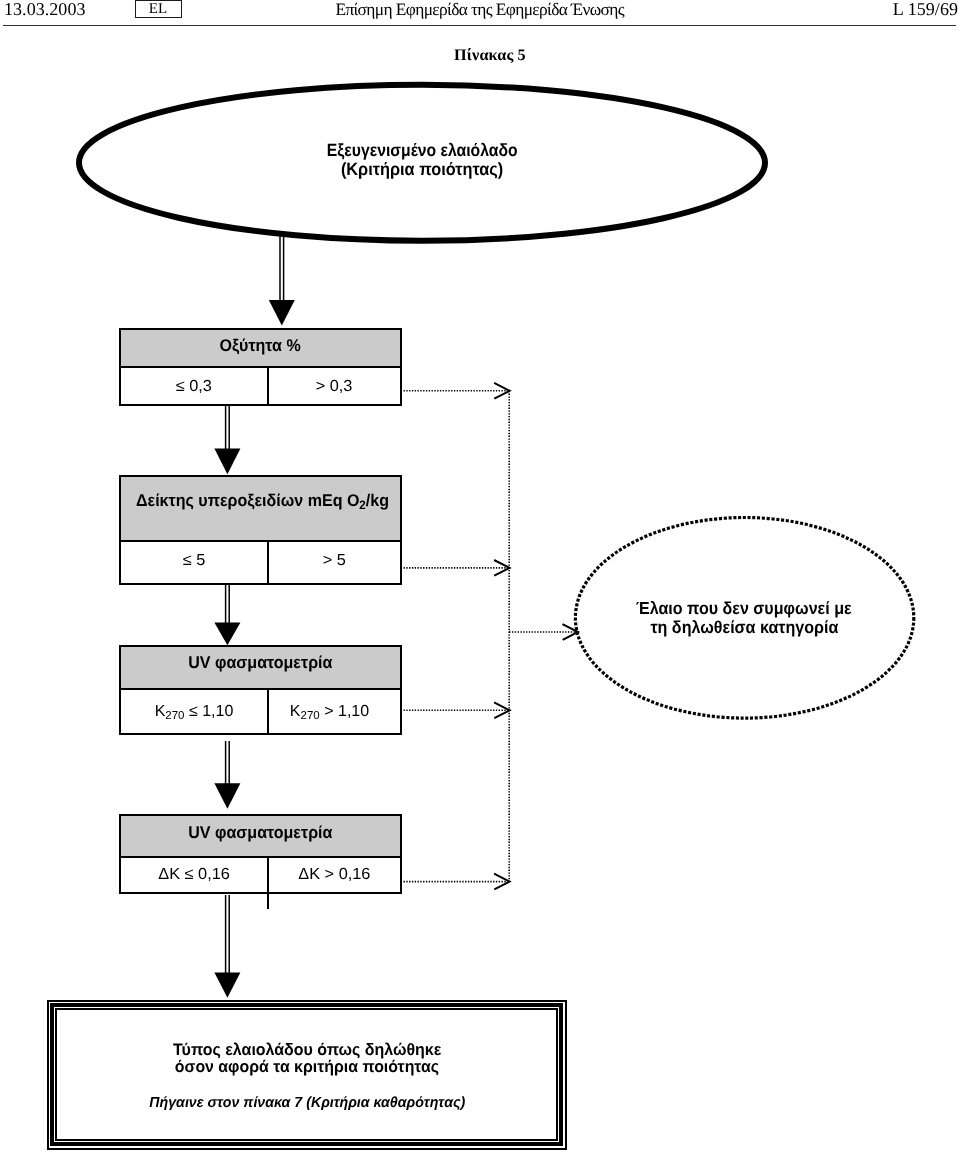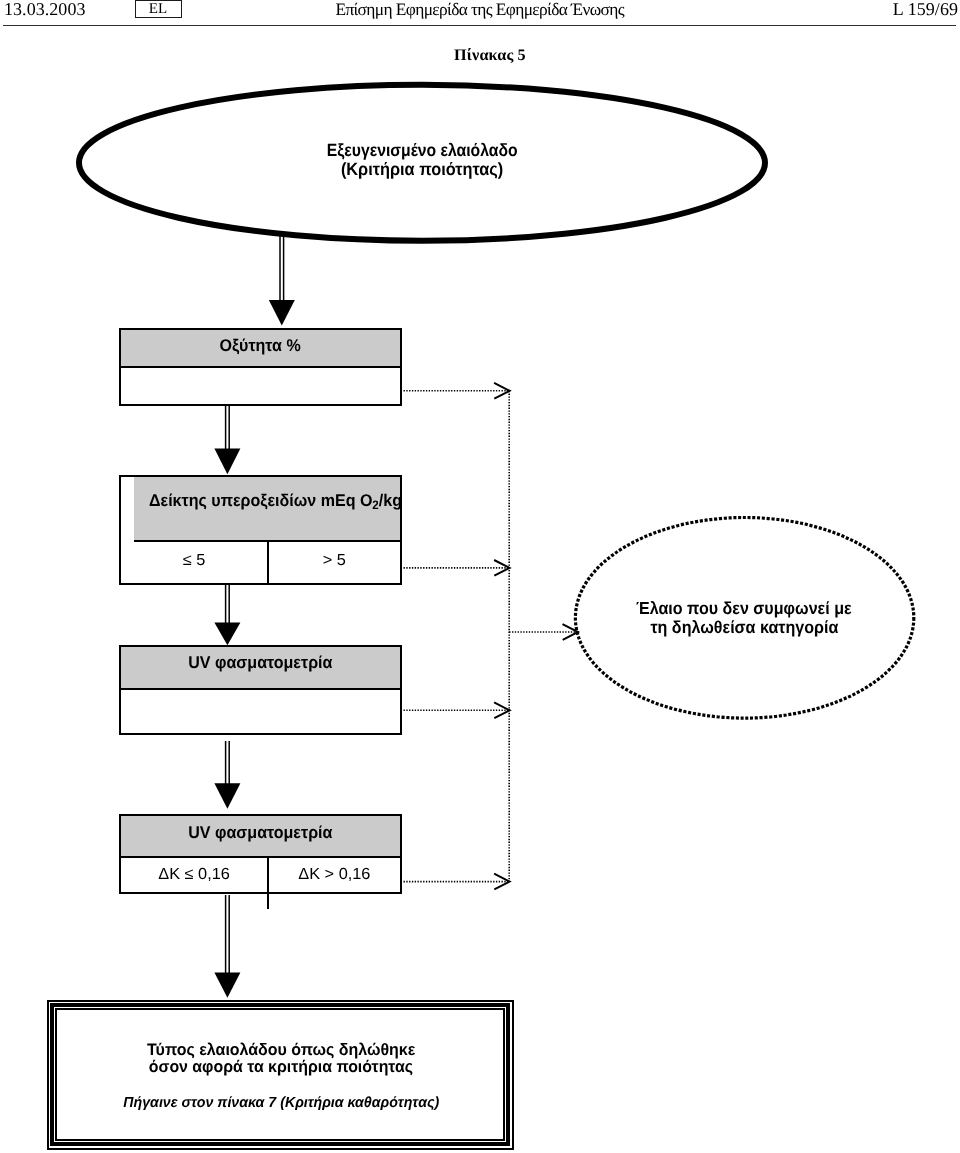--- a/index.html
+++ b/index.html
@@ -32,32 +32,32 @@
   text.enode{font-size:17.7px;font-weight:bold;text-anchor:middle;}
   text.rnode{font-size:17.4px;font-weight:bold;text-anchor:middle;}
 
   
   .tbl{position:absolute;left:119px;width:283px;box-sizing:border-box;
        border:2px solid #000;background:#fff;}
   .tbl .th{box-sizing:border-box;background:#cbcbcb;border-bottom:2px solid #000;
            font-size:17px;font-weight:bold;line-height:1;
            display:flex;align-items:flex-start;}
   .tbl .th.c{justify-content:center;}
-  .tbl .th.l{justify-content:flex-start;padding-left:19px;margin-left:13px;}
+  .tbl .th.l{justify-content:flex-start;padding-left:19px;}
   .tbl .tr{display:flex;box-sizing:border-box;}
   .tbl .td{box-sizing:border-box;display:flex;align-items:flex-start;justify-content:center;
            font-size:16px;line-height:1;padding-top:var(--pt,0);height:100%;}
   .tbl .td.a{width:148px;border-right:2px solid #000;}
   .tbl .td.b{flex:1;}
   .sub{font-size:0.72em;vertical-align:-0.22em;}
   .fit{display:inline-block;transform:scaleX(var(--sx,1));transform-origin:center top;white-space:nowrap;}
   .th.l .fit{transform-origin:left top;--sx:.944 !important;}
 
   
-  .resbox{position:absolute;left:46.8px;top:1000px;width:467px;height:149.6px;
+  .resbox{position:absolute;left:46.8px;top:1000px;width:520px;height:149.6px;
           box-sizing:border-box;border:2.2px solid #000;background:#fff;padding:1.4px;}
   .resbox .mid{box-sizing:border-box;width:100%;height:100%;border:4.4px solid #000;padding:1.0px;}
   .resbox .inner{box-sizing:border-box;width:100%;height:100%;border:2.1px solid #000;
                  position:relative;}
   .resbox .ln{position:absolute;left:1px;right:0;text-align:center;font-weight:bold;
               line-height:1;white-space:nowrap;}
   .resbox .l1,.resbox .l2{font-size:16.6px;}
   .resbox .l3{font-size:14.7px;font-style:italic;}
   .resbox .ln > span{display:inline-block;transform:scaleX(var(--sx,1));transform-origin:center top;}
 </style>
@@ -121,40 +121,54 @@
       <polyline points="562.5,624.1 578,632 562.7,639.8"></polyline>
     </g>
 
   </svg>
 
   <div class="tbl" id="t1" style="top:328.2px;height:77.5px;">
     <div class="th c" style="height:38.2px;padding-top:6.5px;">
       <span class="fit" style="--sx:.944">Οξύτητα %</span>
     </div>
     <div class="tr" style="height:35.3px;--pt:11px;">
+      <div class="td a">
+          <span class="fit" style="--sx:1.02">≤ 0,3</span>
+        </div>
+      <div class="td b">
+          <span class="fit" style="--sx:1.02">&gt; 0,3</span>
+        </div>
     </div>
   </div>
 
   <div class="tbl" id="t2" style="top:475.2px;height:109.4px;">
     <div class="th l" style="height:64.9px;padding-top:14.5px;padding-left:15.2px;">
       <span class="fit" style="--sx:.944"><span>Δείκτης υπεροξειδίων mEq O</span><span class="sub">2</span><span>/kg</span></span>
     </div>
     <div class="tr" style="height:40.5px;--pt:11px;">
       <div class="td a">
           <span class="fit" style="--sx:1.02">≤ 5</span>
         </div>
       <div class="td b">
           <span class="fit" style="--sx:1.02">&gt; 5</span>
         </div>
     </div>
   </div>
 
   <div class="tbl" id="t3" style="top:645px;height:89.9px;">
     <div class="th c" style="height:42.8px;padding-top:7px;">
       <span class="fit" style="--sx:.944">UV φασματομετρία</span>
+    </div>
+    <div class="tr" style="height:43.5px;--pt:14px;">
+      <div class="td a">
+          <span class="fit" style="--sx:1"><span>K</span><span class="sub">270</span><span> ≤ 1,10</span></span>
+        </div>
+      <div class="td b" style="padding-right:10px;">
+          <span class="fit" style="--sx:1"><span>K</span><span class="sub">270</span><span> &gt; 1,10</span></span>
+        </div>
     </div>
   </div>
 
   <div class="tbl" id="t4" style="top:814.3px;height:79.4px;">
     <div class="th c" style="height:41.9px;padding-top:7.5px;">
       <span class="fit" style="--sx:.944">UV φασματομετρία</span>
     </div>
     <div class="tr" style="height:51px;align-items:center;--pt:9px;">
       <div class="td a">
           <span class="fit" style="--sx:1.02">ΔΚ ≤ 0,16</span>

